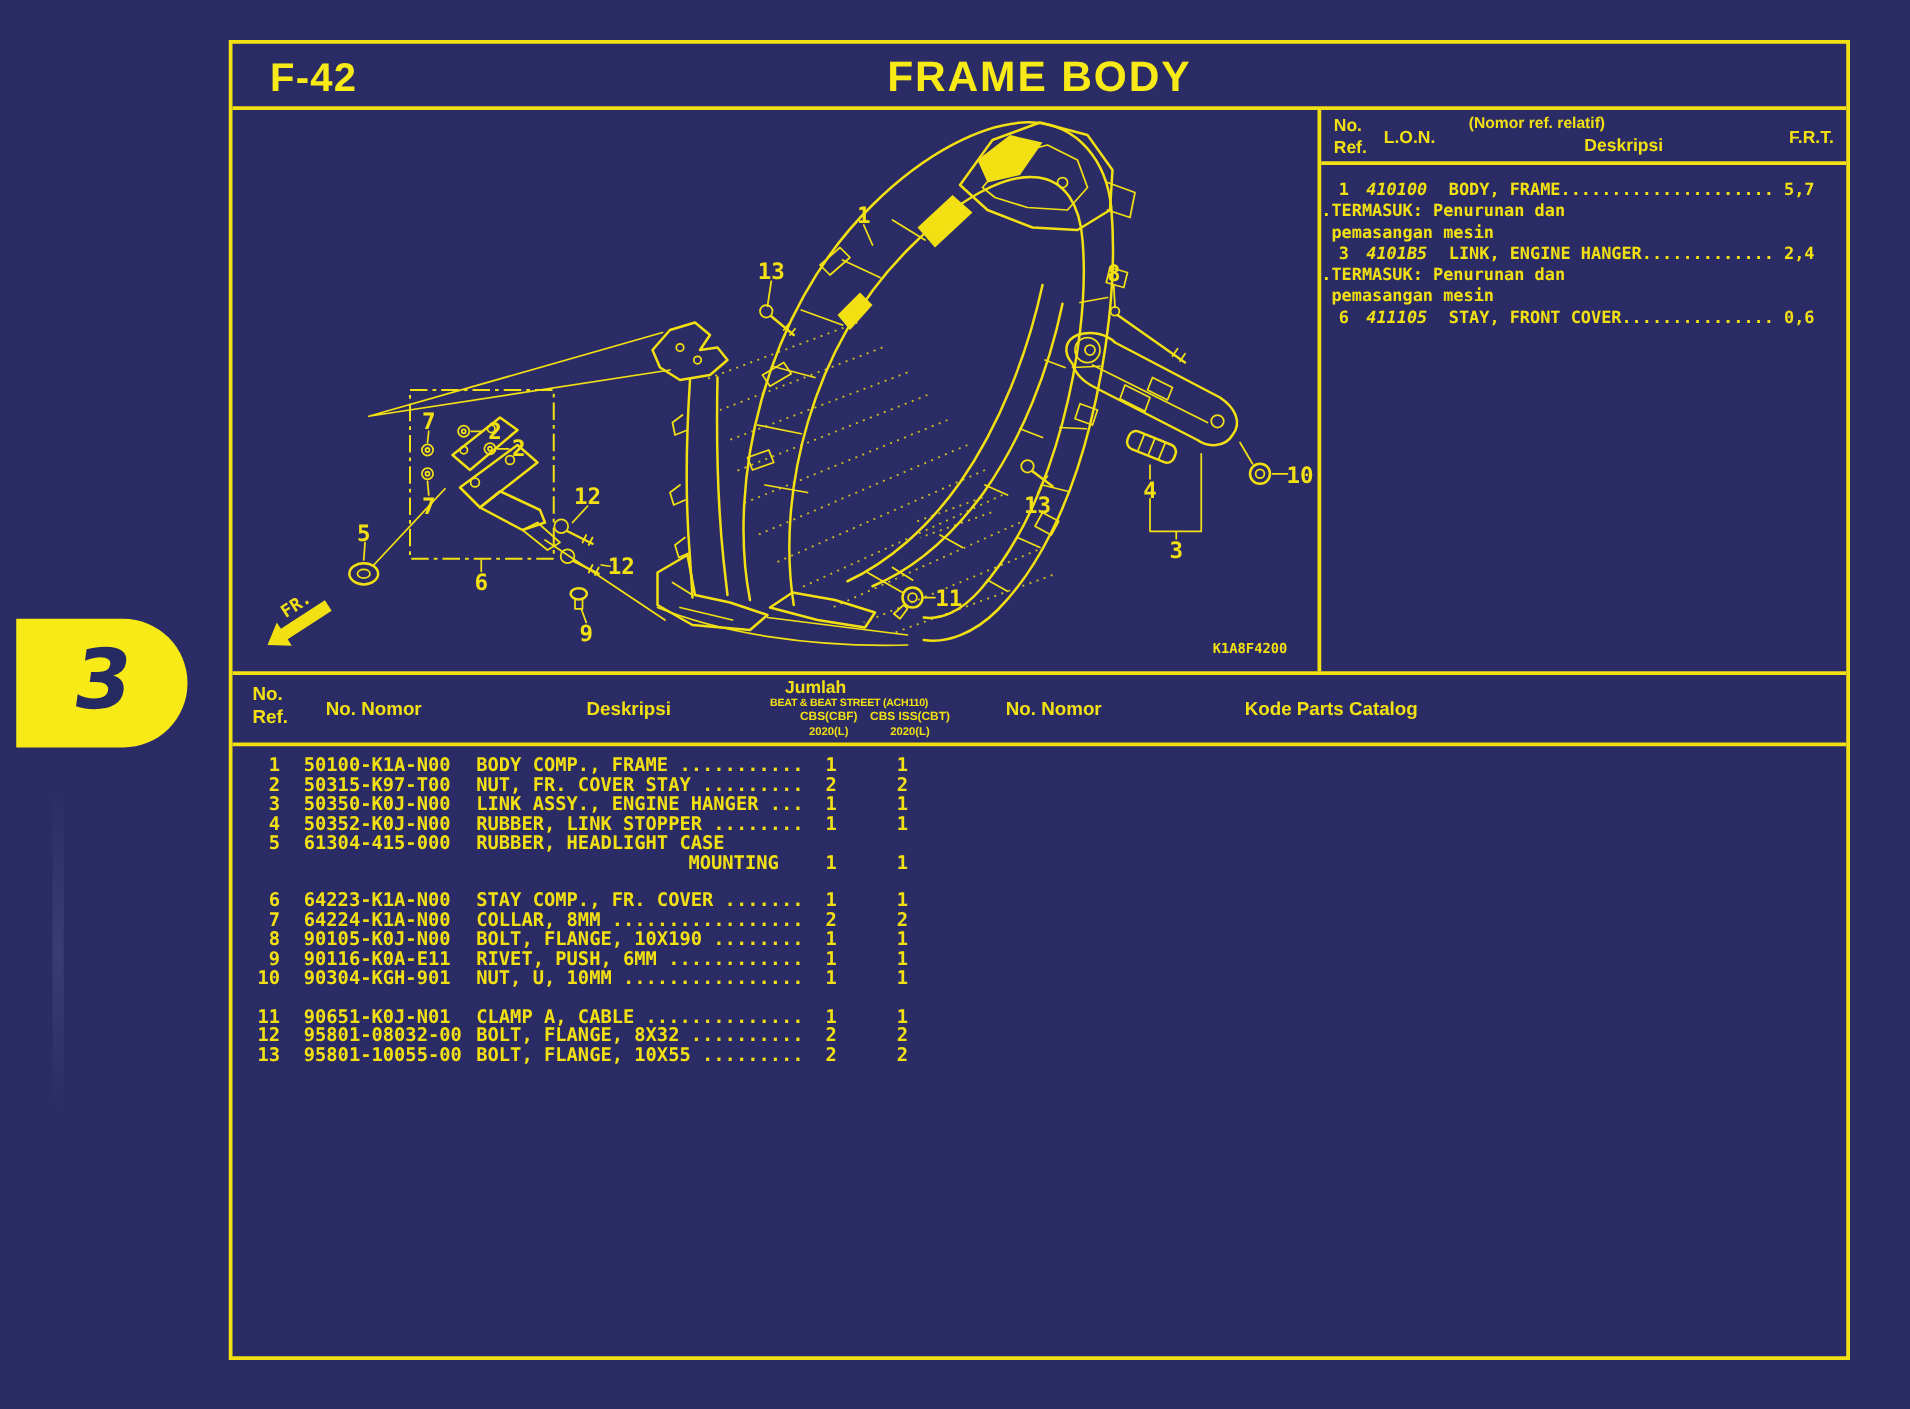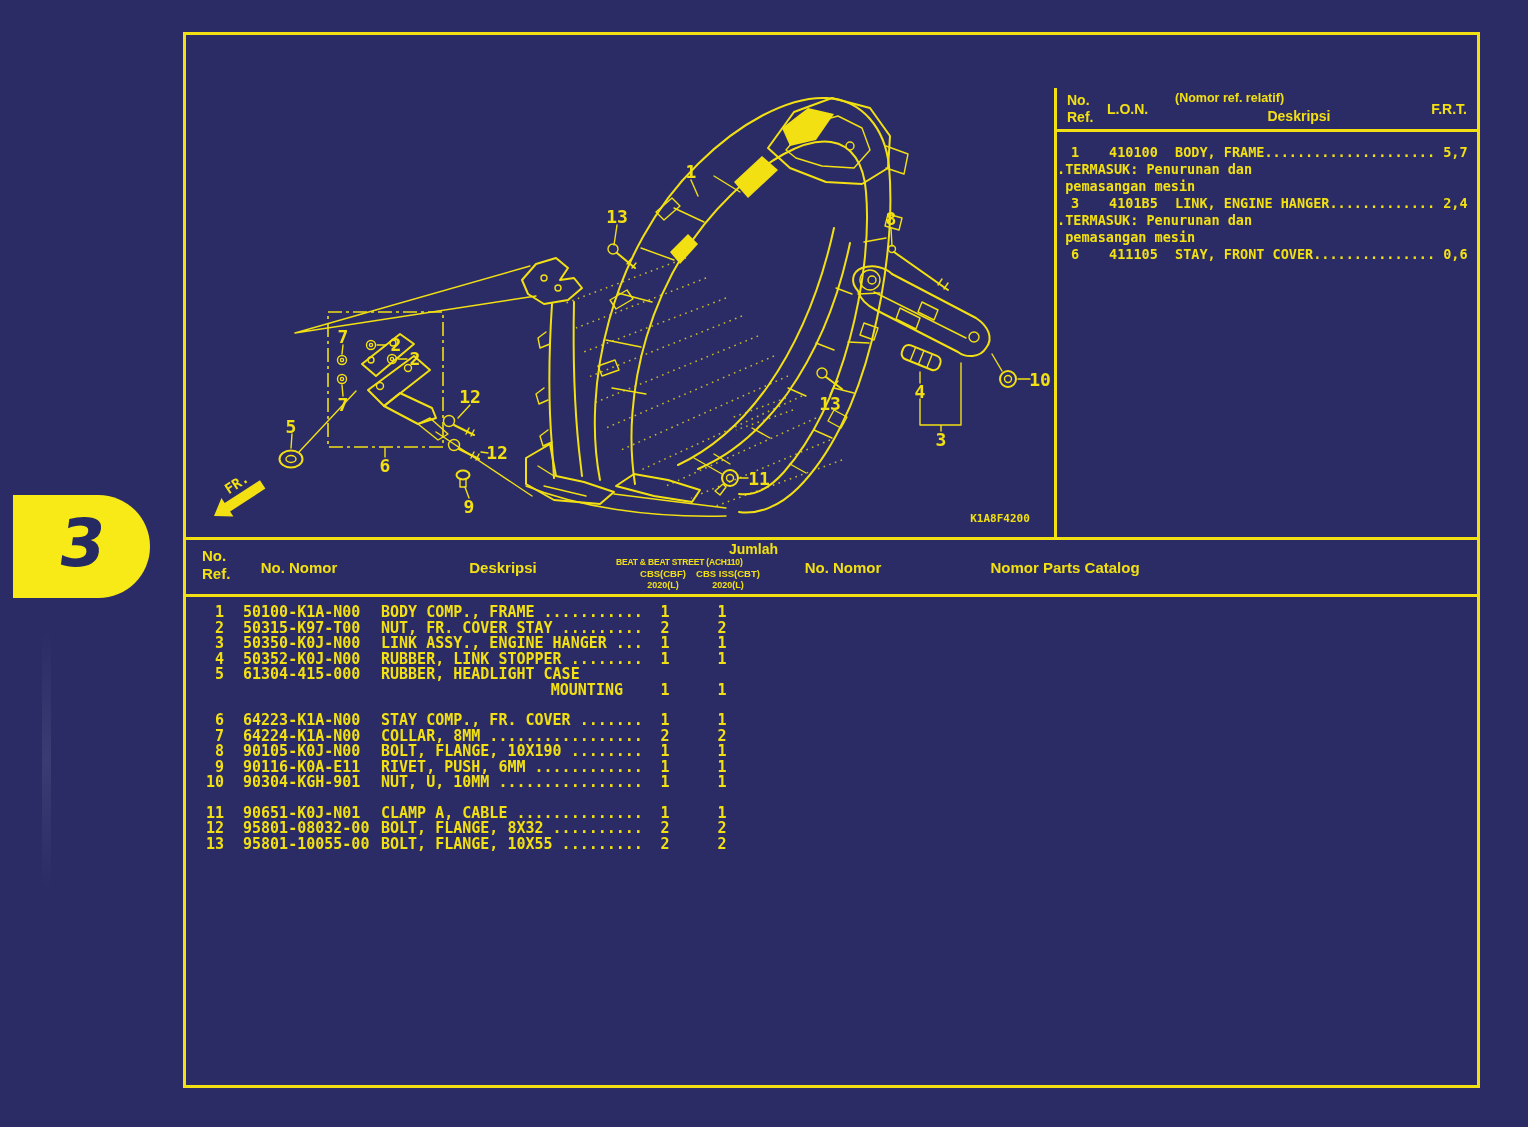--- a/index.html
+++ b/index.html
@@ -80,33 +80,33 @@
   .rh-desk-top{position:absolute;left:118px;top:3px;width:204px;text-align:left;font-size:12.5px;}
   .rh-desk{position:absolute;left:140px;top:20px;width:204px;text-align:center;font-size:14px;}
   .rh-frt{position:absolute;right:10px;top:13px;font-size:14px;}
   .ref-body{
     padding-top:12px;
     font-family:"DejaVu Sans Mono", monospace;font-weight:700;font-size:13.5px;line-height:17px;
     white-space:pre;
   }
   .rrow{display:flex;}
   .r-ref{width:36px;text-align:center;flex:none;}
-  .r-lon{width:66px;margin-left:16px;flex:none;}
+  .r-lon{width:66px;margin-left:0;flex:none;font-style:italic;}
   .r-desc{flex:none;}
   .rnote{}
   
   .parts-head{
     position:absolute;left:0;top:502px;width:1291px;height:60px;
     border-top:3px solid var(--yl);border-bottom:3px solid var(--yl);
     font-weight:700;
   }
   .ph-noref{position:absolute;left:16px;top:7px;font-size:15px;line-height:18px;}
   .ph-nopart{position:absolute;left:48px;top:19px;width:130px;text-align:center;font-size:15px;}
   .ph-desk{position:absolute;left:252px;top:19px;width:130px;text-align:center;font-size:15px;}
-  .ph-jumlah{position:absolute;left:442px;top:1px;width:150px;text-align:right;font-size:14px;}
+  .ph-jumlah{position:absolute;left:442px;top:1px;width:150px;text-align:left;font-size:14px;}
   .ph-sub1{position:absolute;left:430px;top:17px;width:174px;text-align:left;font-size:8.5px;letter-spacing:-0.2px;}
   .ph-cbs1{position:absolute;left:440px;top:28px;width:74px;text-align:center;font-size:9.5px;}
   .ph-cbs2{position:absolute;left:502px;top:28px;width:80px;text-align:center;font-size:9.5px;}
   .ph-y1{position:absolute;left:440px;top:40px;width:74px;text-align:center;font-size:9px;}
   .ph-y2{position:absolute;left:502px;top:40px;width:80px;text-align:center;font-size:9px;}
   .ph-noseri{position:absolute;left:592px;top:19px;width:130px;text-align:center;font-size:15px;}
   .ph-kode{position:absolute;left:794px;top:19px;width:170px;text-align:center;font-size:15px;}
   
   .parts-body{
     position:absolute;left:0;top:570px;width:1291px;
@@ -126,20 +126,24 @@
 <body>
 
 <div class="curl"></div>
 
 <div class="side-tab">
   <span class="n">3</span>
 </div>
 
 <div class="page">
 
+  <div class="title-bar">
+    <div class="page-code">F-42</div>
+    <div class="page-title">FRAME BODY</div>
+  </div>
 
   <div class="diagram">
     <svg viewBox="0 0 874 449">
 
       <g>
         <path class="dots" d="M 500,170 L 380,215"></path>
         <path class="dots" d="M 520,190 L 390,240"></path>
         <path class="dots" d="M 540,210 L 395,265"></path>
         <path class="dots" d="M 556,228 L 400,290"></path>
         <path class="dots" d="M 572,248 L 408,315"></path>
@@ -341,18 +345,18 @@
     </div>
     <div class="ph-nopart">No. Nomor</div>
     <div class="ph-desk">Deskripsi</div>
     <div class="ph-jumlah">Jumlah</div>
     <div class="ph-sub1">BEAT &amp; BEAT STREET (ACH110)</div>
     <div class="ph-cbs1">CBS(CBF)</div>
     <div class="ph-cbs2">CBS ISS(CBT)</div>
     <div class="ph-y1">2020(L)</div>
     <div class="ph-y2">2020(L)</div>
     <div class="ph-noseri">No. Nomor</div>
-    <div class="ph-kode">Nomor Parts Catalog</div>
+    <div class="ph-kode">Kode Parts Catalog</div>
   </div>
 
   <div class="parts-body" id="parts-rows"><div class="pgroup"><div class="prow"><span class="c-ref">1</span><span class="c-part">50100-K1A-N00</span><span class="c-desc">BODY COMP., FRAME ...........</span><span class="c-q1">1</span><span class="c-q2">1</span></div><div class="prow"><span class="c-ref">2</span><span class="c-part">50315-K97-T00</span><span class="c-desc">NUT, FR. COVER STAY .........</span><span class="c-q1">2</span><span class="c-q2">2</span></div><div class="prow"><span class="c-ref">3</span><span class="c-part">50350-K0J-N00</span><span class="c-desc">LINK ASSY., ENGINE HANGER ...</span><span class="c-q1">1</span><span class="c-q2">1</span></div><div class="prow"><span class="c-ref">4</span><span class="c-part">50352-K0J-N00</span><span class="c-desc">RUBBER, LINK STOPPER ........</span><span class="c-q1">1</span><span class="c-q2">1</span></div><div class="prow"><span class="c-ref">5</span><span class="c-part">61304-415-000</span><span class="c-desc">RUBBER, HEADLIGHT CASE</span><span class="c-q1"></span><span class="c-q2"></span></div><div class="prow"><span class="c-ref"></span><span class="c-part"></span><span class="c-desc right">MOUNTING</span><span class="c-q1">1</span><span class="c-q2">1</span></div></div><div class="pgroup"><div class="prow"><span class="c-ref">6</span><span class="c-part">64223-K1A-N00</span><span class="c-desc">STAY COMP., FR. COVER .......</span><span class="c-q1">1</span><span class="c-q2">1</span></div><div class="prow"><span class="c-ref">7</span><span class="c-part">64224-K1A-N00</span><span class="c-desc">COLLAR, 8MM .................</span><span class="c-q1">2</span><span class="c-q2">2</span></div><div class="prow"><span class="c-ref">8</span><span class="c-part">90105-K0J-N00</span><span class="c-desc">BOLT, FLANGE, 10X190 ........</span><span class="c-q1">1</span><span class="c-q2">1</span></div><div class="prow"><span class="c-ref">9</span><span class="c-part">90116-K0A-E11</span><span class="c-desc">RIVET, PUSH, 6MM ............</span><span class="c-q1">1</span><span class="c-q2">1</span></div><div class="prow"><span class="c-ref">10</span><span class="c-part">90304-KGH-901</span><span class="c-desc">NUT, U, 10MM ................</span><span class="c-q1">1</span><span class="c-q2">1</span></div></div><div class="pgroup"><div class="prow"><span class="c-ref">11</span><span class="c-part">90651-K0J-N01</span><span class="c-desc">CLAMP A, CABLE ..............</span><span class="c-q1">1</span><span class="c-q2">1</span></div><div class="prow"><span class="c-ref">12</span><span class="c-part">95801-08032-00</span><span class="c-desc">BOLT, FLANGE, 8X32 ..........</span><span class="c-q1">2</span><span class="c-q2">2</span></div><div class="prow"><span class="c-ref">13</span><span class="c-part">95801-10055-00</span><span class="c-desc">BOLT, FLANGE, 10X55 .........</span><span class="c-q1">2</span><span class="c-q2">2</span></div></div></div>
 
 </div>
 
 </body></html>

